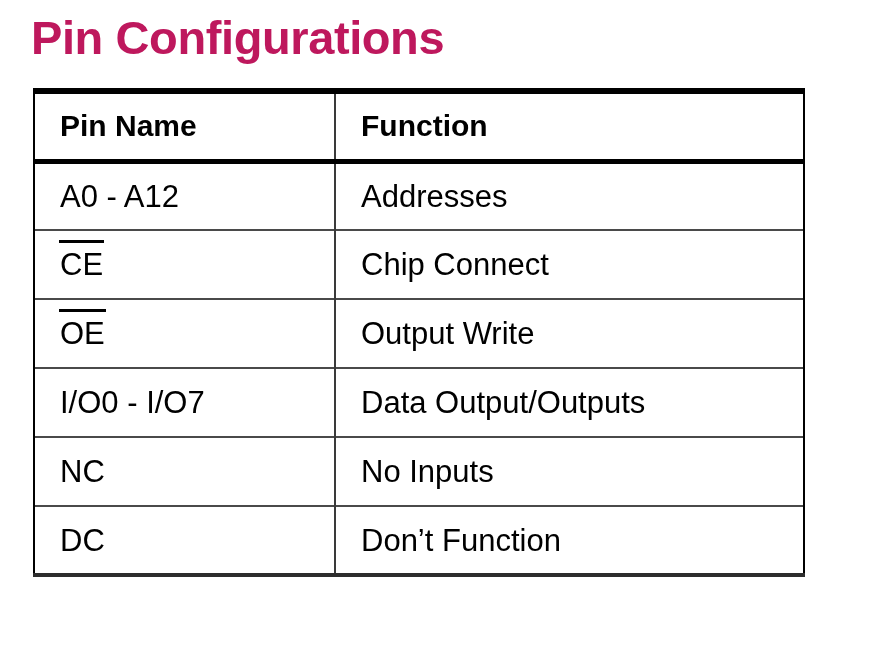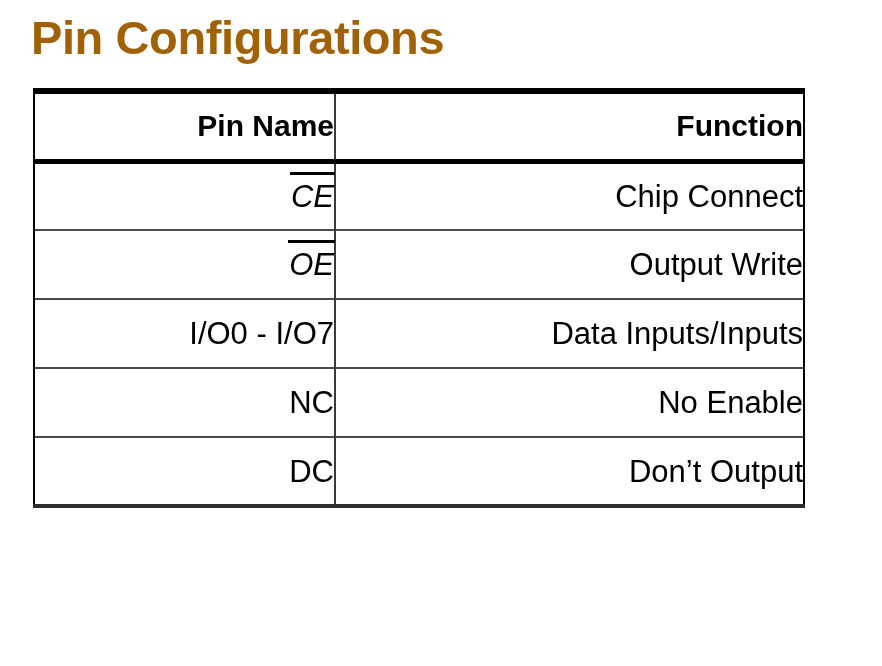--- a/index.html
+++ b/index.html
@@ -25,21 +25,21 @@
 
   
   .page-title {
     position: absolute;
     left: 31px;
     top: 9px;
     font-size: 47px;
     font-weight: bold;
     line-height: 58px;
     letter-spacing: -0.4px;
-    color: #a16207;
+    color: #be185d;
     white-space: nowrap;
   }
 
   
   .pin-table {
     position: absolute;
     left: 33px;
     top: 88px;
     width: 770px;
     border-collapse: collapse;
@@ -47,21 +47,21 @@
   }
 
   .pin-table col.col-pin   { width: 301px; }
   .pin-table col.col-func  { width: 469px; }
 
   .pin-table th,
   .pin-table td {
     padding: 0 0 0 25px;
     height: 69px;
     vertical-align: middle;
-    text-align: right;
+    text-align: left;
     font-size: 31px;
     font-weight: normal;
     line-height: 1;
     color: #000000;
     background: #ffffff;
     box-sizing: border-box;
   }
 
   
   .pin-table th.cell-pin,
@@ -94,21 +94,20 @@
   .pin-table tbody tr:last-child th,
   .pin-table tbody tr:last-child td {
     border-bottom: 4px solid #2d2d2d;
   }
 
   
   .overline {
     position: relative;
     display: inline-block;
     line-height: 1;
-    font-style: italic;
   }
   .overline::before {
     content: "";
     position: absolute;
     left: -1px;
     right: -1px;
     top: -9px;
     height: 3px;
     background: #000000;
   }
@@ -128,35 +127,39 @@
       <col class="col-func">
     </colgroup>
     <thead>
       <tr>
         <th class="cell-pin">Pin Name</th>
         <th class="cell-func">Function</th>
       </tr>
     </thead>
     <tbody id="table-body">
         <tr>
+          <td class="cell-pin"><span class="nowrap">A0 - A12</span></td>
+          <td class="cell-func"><span class="nowrap">Addresses</span></td>
+        </tr>
+        <tr>
           <td class="cell-pin"><span class="overline nowrap">CE</span></td>
           <td class="cell-func"><span class="nowrap">Chip Connect</span></td>
         </tr>
         <tr>
           <td class="cell-pin"><span class="overline nowrap">OE</span></td>
           <td class="cell-func"><span class="nowrap">Output Write</span></td>
         </tr>
         <tr>
           <td class="cell-pin"><span class="nowrap">I/O0 - I/O7</span></td>
-          <td class="cell-func"><span class="nowrap">Data Inputs/Inputs</span></td>
+          <td class="cell-func"><span class="nowrap">Data Output/Outputs</span></td>
         </tr>
         <tr>
           <td class="cell-pin"><span class="nowrap">NC</span></td>
-          <td class="cell-func"><span class="nowrap">No Enable</span></td>
+          <td class="cell-func"><span class="nowrap">No Inputs</span></td>
         </tr>
         <tr>
           <td class="cell-pin"><span class="nowrap">DC</span></td>
-          <td class="cell-func"><span class="nowrap">Don’t Output</span></td>
+          <td class="cell-func"><span class="nowrap">Don’t Function</span></td>
         </tr>
       </tbody>
   </table>
 
 </div>
 
 </body></html>

